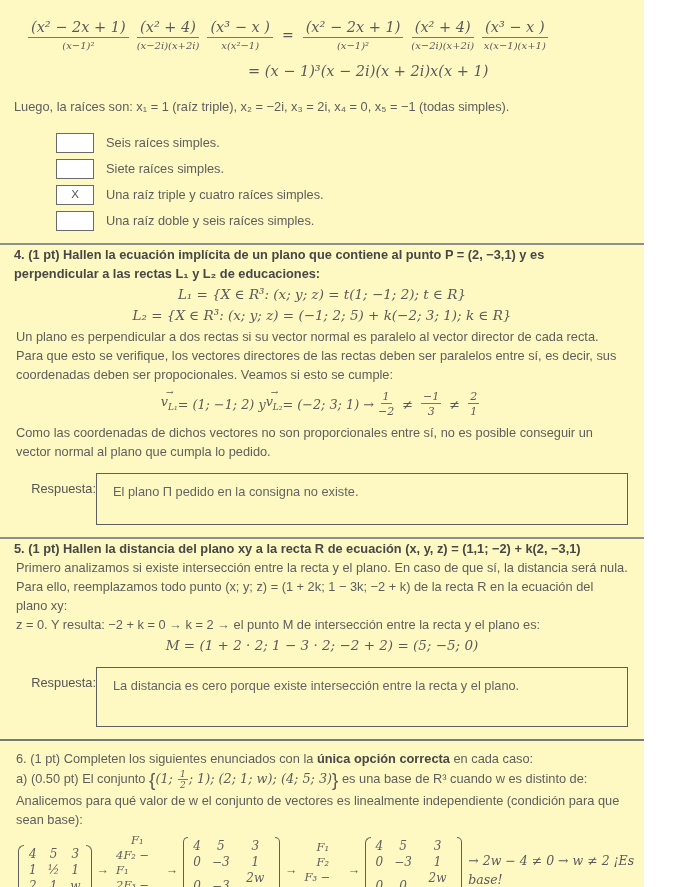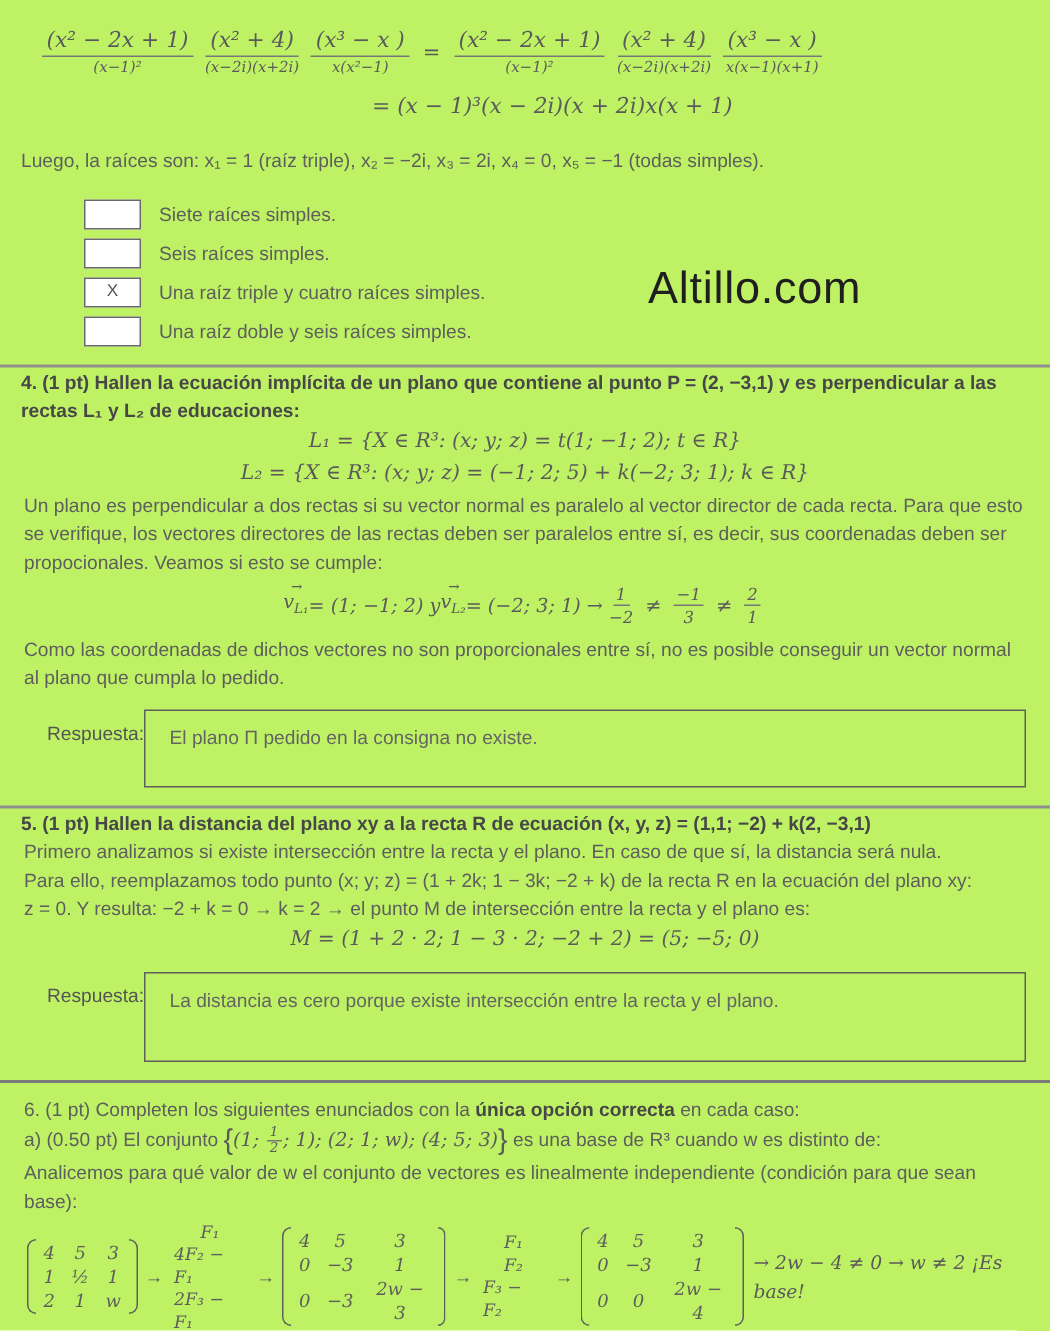--- a/index.html
+++ b/index.html
@@ -1,16 +1,16 @@
 <!DOCTYPE html>
 <html><head>
 <meta charset="utf-8">
 <style>
   html,body{margin:0;padding:0;background:#ffffff;}
-  .page{position:relative;width:700px;height:887px;background:#bef264;overflow:hidden;
+  .page{position:relative;width:644px;height:887px;background:#fef9c3;overflow:hidden;
         font-family:"Liberation Sans",sans-serif;color:#5e5e5e;font-size:12.8px;line-height:19px;}
   .math{font-family:"DejaVu Serif",serif;font-style:italic;color:#5a5a5a;}
   
   .eq-row{display:flex;align-items:center;margin:18px 0 0 24px;}
   .frac{display:inline-flex;flex-direction:column;align-items:center;margin:0 4px;vertical-align:middle;}
   .frac .num{font-size:14.5px;line-height:18px;padding:0 3px 1px 3px;border-bottom:1px solid #777;}
   .frac .den{font-size:10px;line-height:13px;padding-top:1px;}
   .eq-sign{font-size:14px;margin:0 5px;}
   .eq-line2{margin:10px 0 0 248px;font-size:14.5px;}
   
@@ -96,43 +96,42 @@
   </div>
   <div class="eq-line2 math">= (x − 1)³(x − 2i)(x + 2i)x(x + 1)</div>
 
   <div class="para roots">Luego, la raíces son: x₁ = 1 (raíz triple), x₂ = −2i, x₃ = 2i, x₄ = 0, x₅ = −1 (todas simples).</div>
 
   <div class="optgroup1">
     <div class="optrow">
       <span class="cb cb1">
           <span></span>
         </span>
+      <span class="optlabel">Seis raíces simples.</span>
+    </div>
+    <div class="optrow">
+      <span class="cb cb1">
+          <span></span>
+        </span>
       <span class="optlabel">Siete raíces simples.</span>
     </div>
     <div class="optrow">
       <span class="cb cb1">
+          <span>X</span>
+        </span>
+      <span class="optlabel">Una raíz triple y cuatro raíces simples.</span>
+    </div>
+    <div class="optrow">
+      <span class="cb cb1">
           <span></span>
         </span>
-      <span class="optlabel">Seis raíces simples.</span>
-    </div>
-    <div class="optrow">
-      <span class="cb cb1">
-          <span>X</span>
-        </span>
-      <span class="optlabel">Una raíz triple y cuatro raíces simples.</span>
-    </div>
-    <div class="optrow">
-      <span class="cb cb1">
-          <span></span>
-        </span>
       <span class="optlabel">Una raíz doble y seis raíces simples.</span>
     </div>
   </div>
 
-  <div class="watermark">Altillo.com</div>
 
   <hr class="rule">
 
   <div class="sec-title">4. (1 pt) Hallen la ecuación implícita de un plano que contiene al punto P = (2, −3,1) y es perpendicular a las rectas L₁ y L₂ de educaciones:</div>
   <div class="center-eq math">L₁ = {X ∈ R³: (x; y; z) = t(1; −1; 2); t ∈ R}</div>
   <div class="center-eq math">L₂ = {X ∈ R³: (x; y; z) = (−1; 2; 5) + k(−2; 3; 1); k ∈ R}</div>
   <div class="para" style="margin-top:2px;">Un plano es perpendicular a dos rectas si su vector normal es paralelo al vector director de cada recta. Para que esto se verifique, los vectores directores de las rectas deben ser paralelos entre sí, es decir, sus coordenadas deben ser propocionales. Veamos si esto se cumple:</div>
 
   <div class="vec-eq math">
     <span class="vec">

